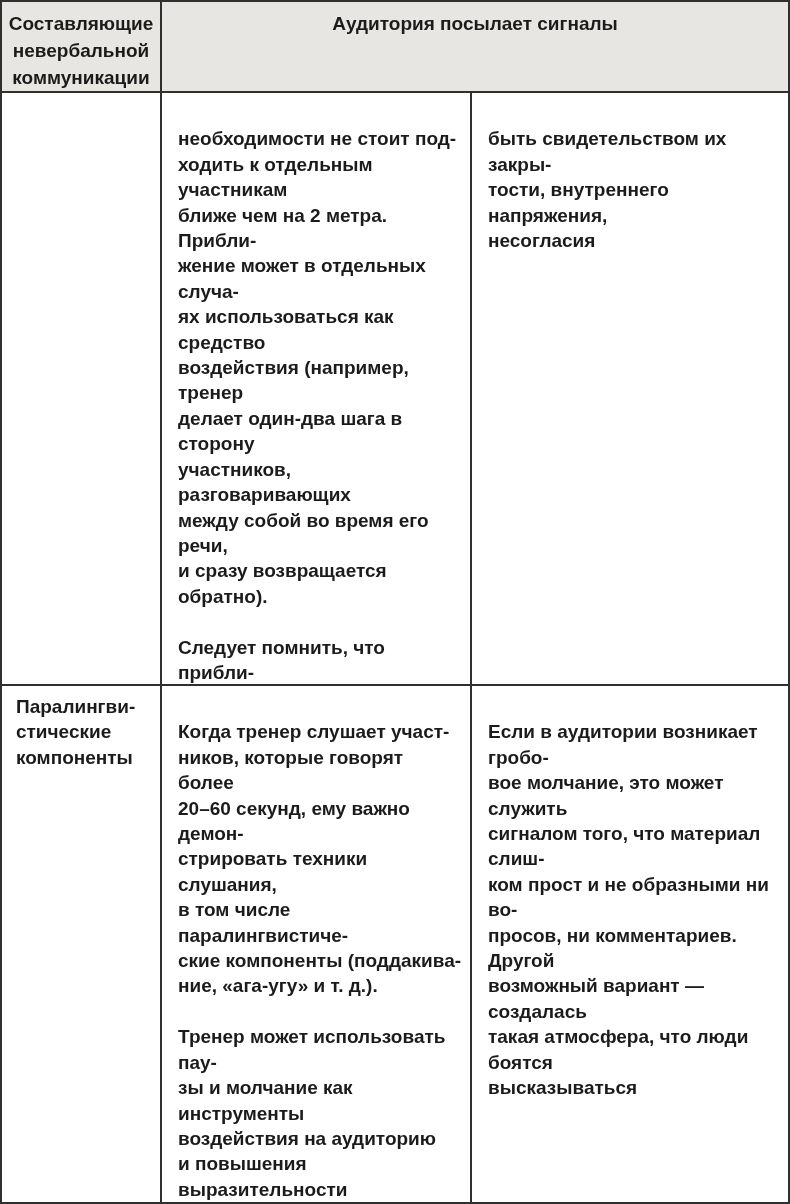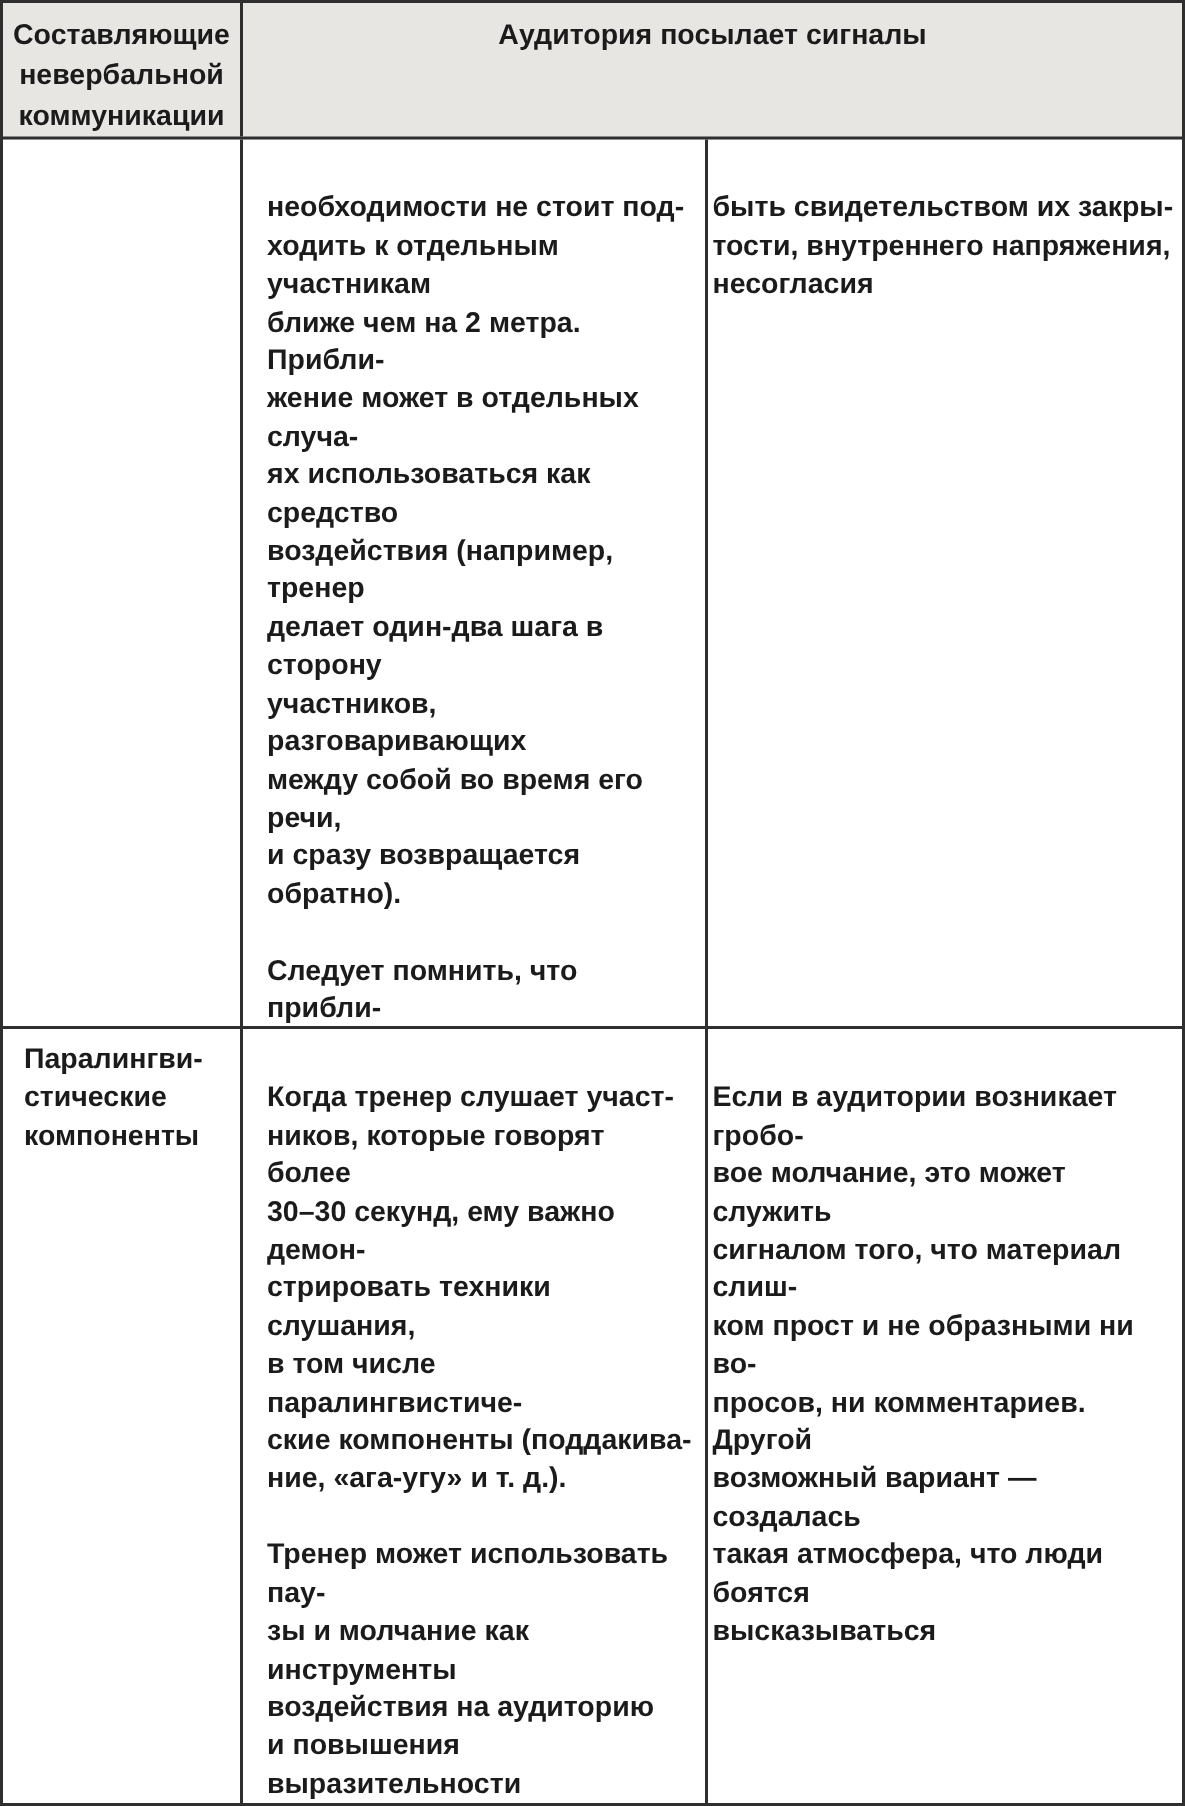--- a/index.html
+++ b/index.html
@@ -42,21 +42,21 @@
     padding: 8px 6px 0 6px;
   }
   .body-cell {
     font-size: 19px;
     line-height: 25.4px;
     padding-top: 8px;
     font-weight: bold;
   }
   .c1.body-cell { padding-left: 14px; padding-right: 6px; }
   .c2.body-cell { padding-left: 16px; padding-right: 6px; }
-  .c3.body-cell { padding-left: 3px; padding-right: 2px; }
+  .c3.body-cell { padding-left: 16px; padding-right: 2px; }
   .body-cell p { margin: 0; white-space: pre-line; }
 </style>
 </head>
 <body>
 
 <div class="page">
   <div class="table">
 
     <div class="trow header">
       <div class="cell c1">Составляющие
@@ -99,21 +99,21 @@
       </div>
     </div>
 
     <div class="trow body-2">
       <div class="cell c1 body-cell">Паралингви-
 стические
 компоненты</div>
       <div class="cell c2 body-cell">
         <p>Когда тренер слушает участ-
 ников, которые говорят более
-30–30 секунд, ему важно демон-
+20–60 секунд, ему важно демон-
 стрировать техники слушания,
 в том числе паралингвистиче-
 ские компоненты (поддакива-
 ние, «ага-угу» и т. д.).</p>
         <p>Тренер может использовать пау-
 зы и молчание как инструменты
 воздействия на аудиторию
 и повышения выразительности
 своей речи</p>
       </div>

